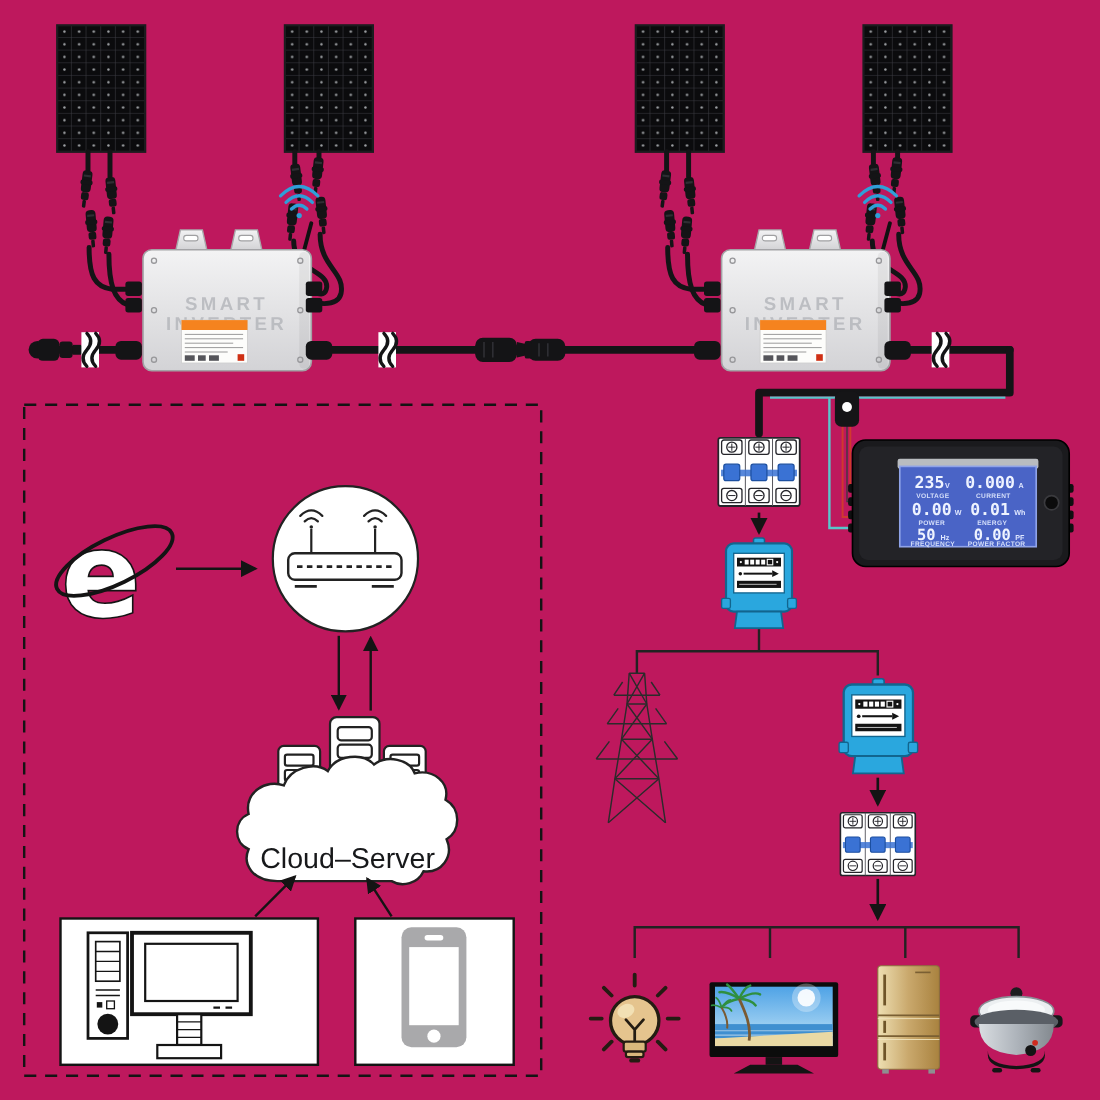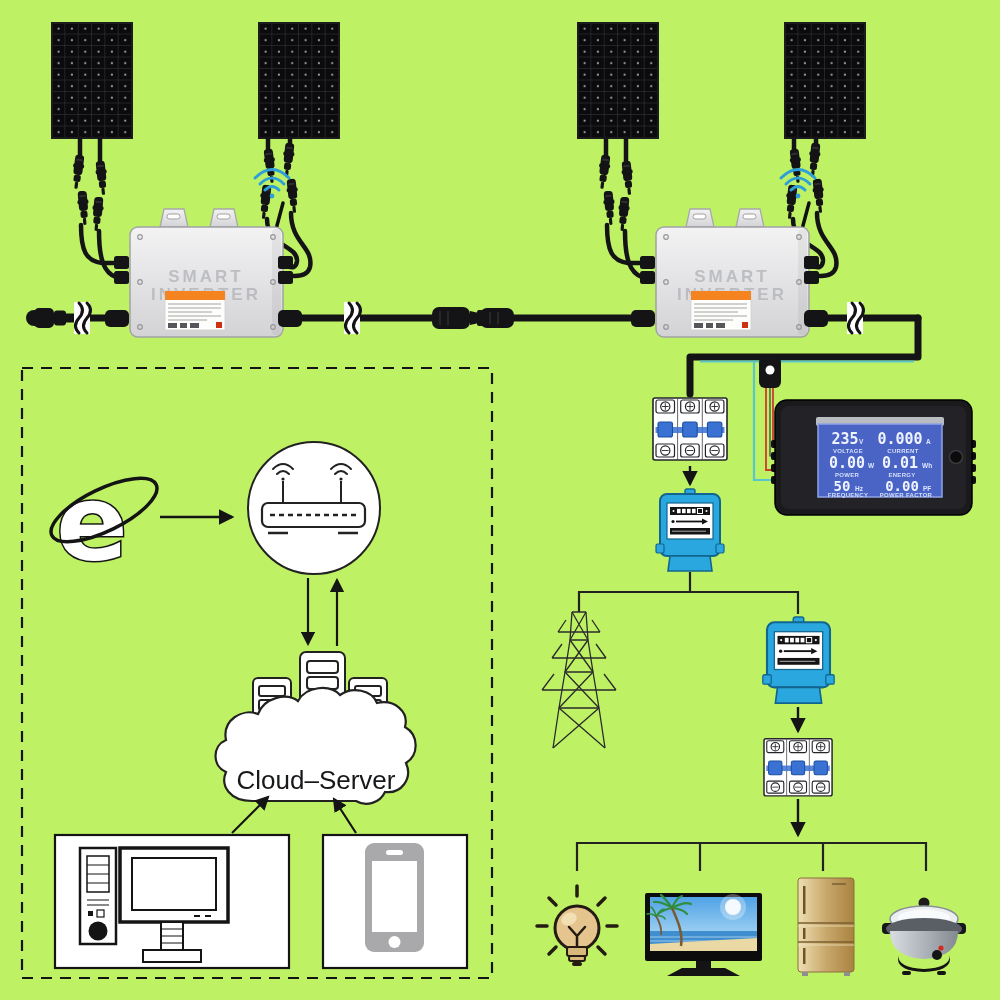--- a/index.html
+++ b/index.html
@@ -1,16 +1,16 @@
 <!DOCTYPE html>
 <html><head>
 <meta charset="utf-8">
 <style>
   html,body{margin:0;padding:0;background:#fff;}
-  .stage{width:1000px;height:1000px;position:relative;background:#bef264;}
+  .stage{width:1000px;height:1000px;position:relative;background:#be185d;}
   svg{display:block;}
   .lcd-val{font-family:"DejaVu Sans Mono",monospace;font-weight:bold;font-size:15px;fill:#eef3ff;}
   .lcd-val-sm{font-family:"DejaVu Sans Mono",monospace;font-weight:bold;font-size:14px;fill:#eef3ff;}
   .lcd-unit{font-family:"Liberation Sans",sans-serif;font-weight:bold;font-size:6.5px;fill:#dfe7ff;}
   .lcd-label{font-family:"Liberation Sans",sans-serif;font-weight:bold;font-size:6px;fill:#d5dffa;letter-spacing:.3px;}
   .brand{font-family:"Liberation Sans",sans-serif;font-weight:bold;font-size:17px;fill:#b3b5ba;letter-spacing:3px;opacity:.8;}
   .cloud-label{font-family:"Liberation Sans",sans-serif;font-weight:500;font-size:26px;fill:#17181a;}
   .ie-e{font-family:"DejaVu Sans",sans-serif;font-weight:bold;font-size:106px;fill:#ffffff;stroke:#141414;stroke-width:3px;paint-order:stroke;}
 </style>
 </head>

